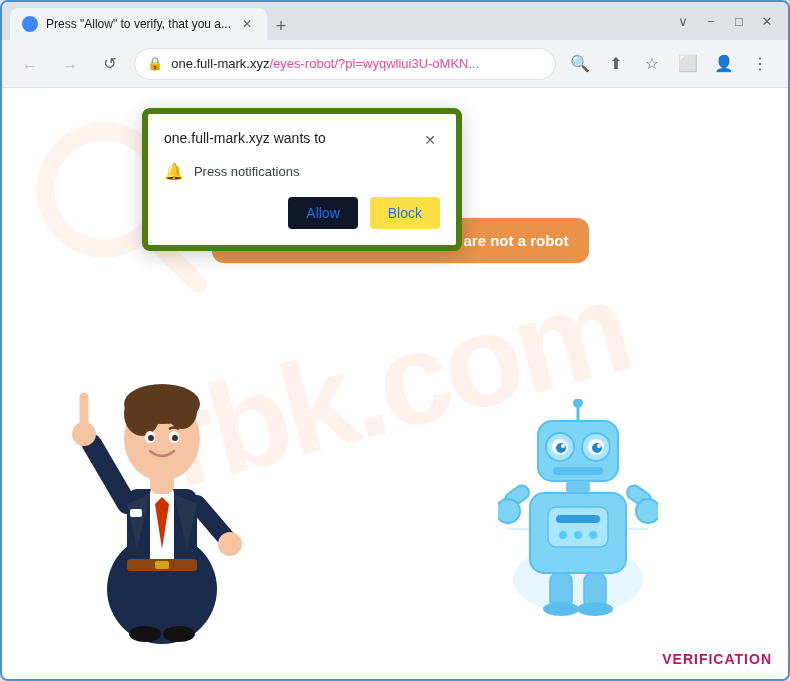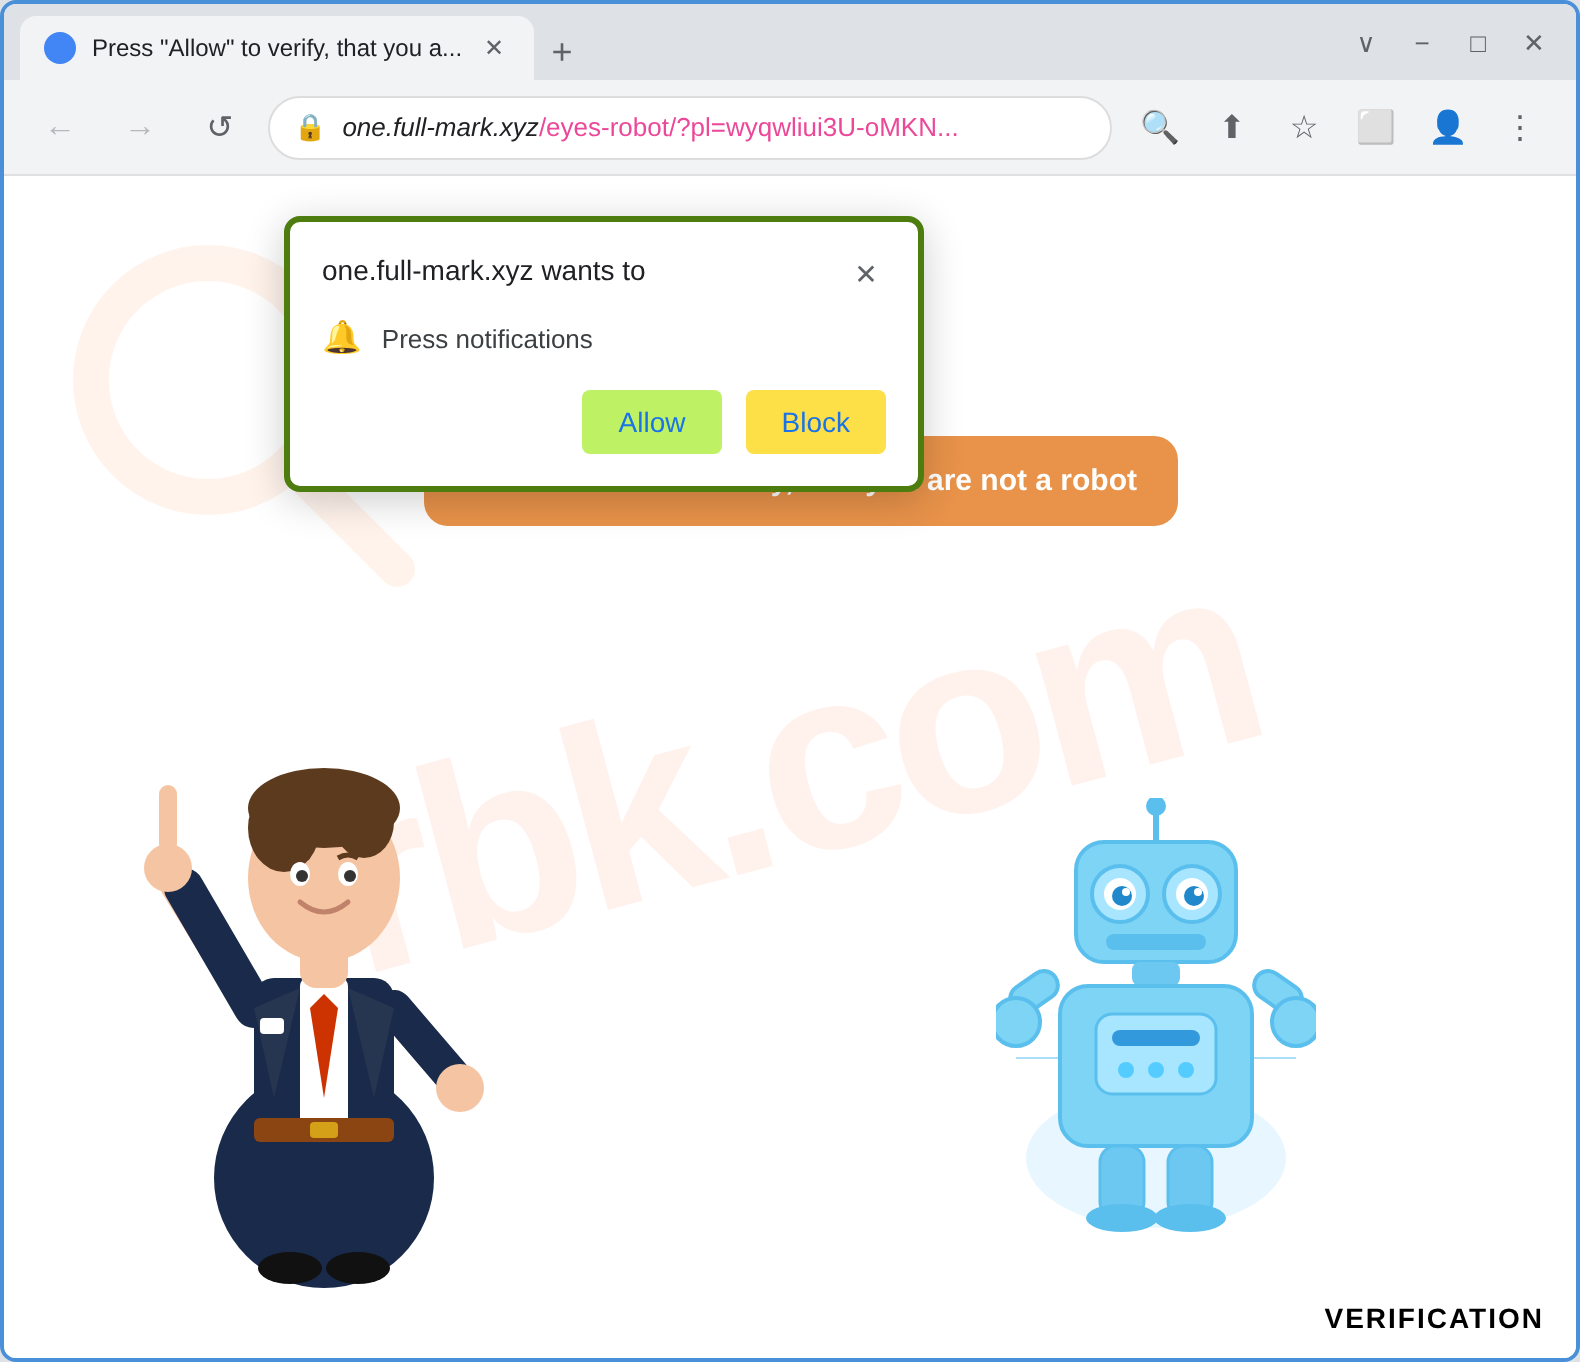--- a/index.html
+++ b/index.html
@@ -158,21 +158,20 @@
       font-size: 13px;
       color: #202124;
       flex: 1;
       overflow: hidden;
       text-overflow: ellipsis;
       white-space: nowrap;
     }
 
     .address-text .domain {
       color: #202124;
-      font-style: italic;
     }
 
     .address-text .path {
       color: #ec4899;
     }
 
     .nav-icons {
       display: flex;
       align-items: center;
       gap: 4px;
@@ -268,21 +267,21 @@
       border-color: transparent #e8924a transparent transparent;
     }
 
     
     .notification-popup {
       position: absolute;
       left: 140px;
       top: 20px;
       width: 320px;
       background: white;
-      border: 3px solid #4d7c0f;
+      border: 6px solid #4d7c0f;
       border-radius: 8px;
       box-shadow: 0 4px 20px rgba(0,0,0,0.2);
       padding: 16px;
       z-index: 10;
     }
 
     .popup-header {
       display: flex;
       align-items: flex-start;
       justify-content: space-between;
@@ -322,21 +321,21 @@
     }
 
     .popup-buttons {
       display: flex;
       gap: 12px;
       justify-content: flex-end;
     }
 
     .btn-allow {
       padding: 8px 18px;
-      background: #bef264;
+      background: #0f172a;
       border: none;
       color: #1a73e8;
       font-size: 14px;
       font-weight: 500;
       cursor: pointer;
       border-radius: 4px;
     }
 
     .btn-block {
       padding: 8px 18px;
@@ -349,21 +348,21 @@
       border-radius: 4px;
     }
 
     
     .verification-label {
       position: absolute;
       bottom: 12px;
       right: 16px;
       font-size: 14px;
       font-weight: 700;
-      color: #000000;
+      color: #be185d;
       letter-spacing: 1px;
       z-index: 5;
     }
 
     
     .man-svg { width: 100%; height: 100%; }
 
     
     .robot-svg { width: 100%; height: 100%; }
   </style>

